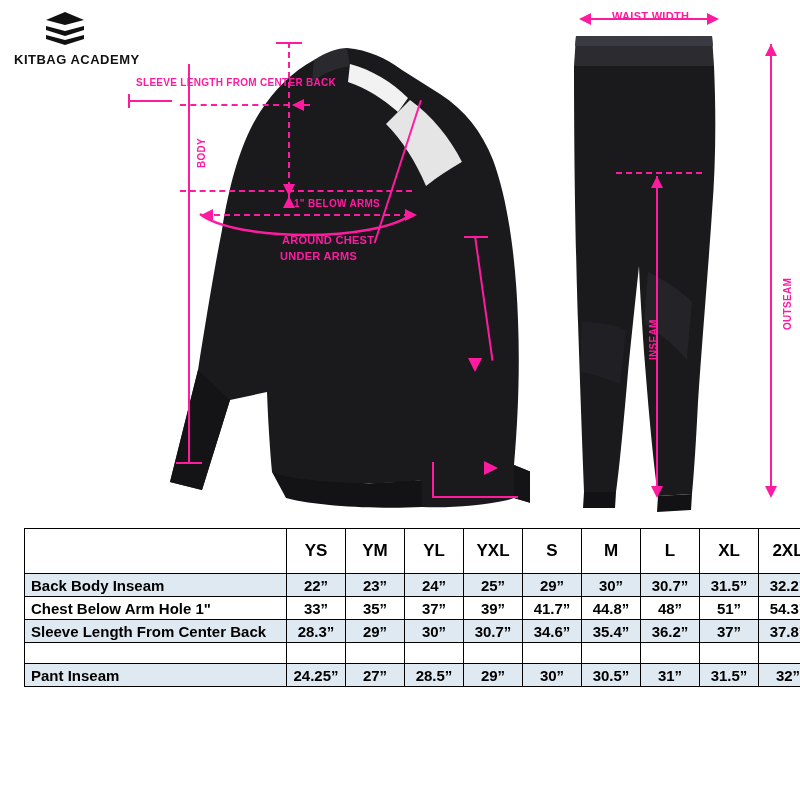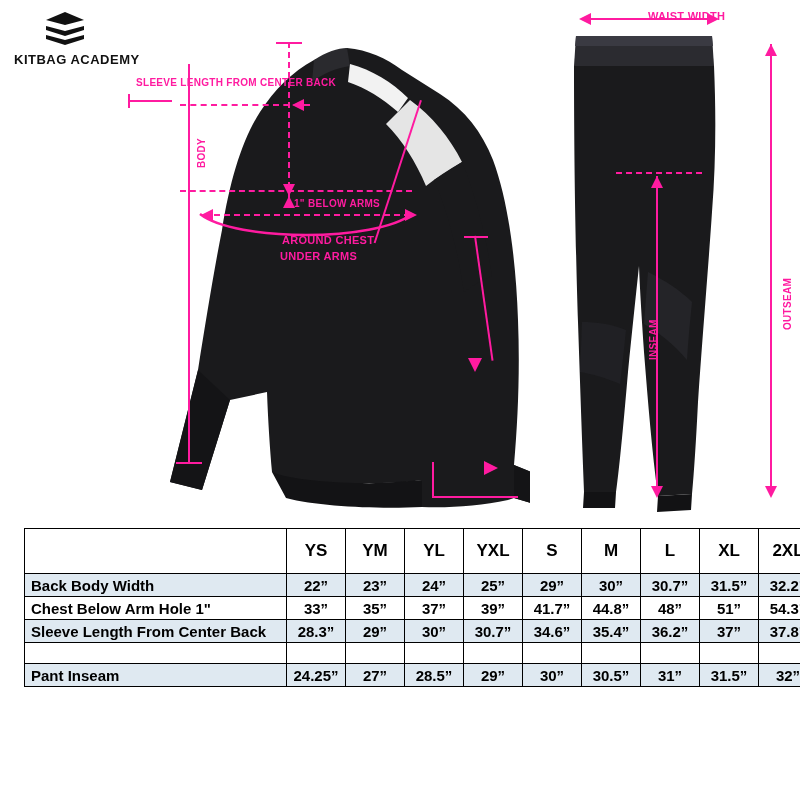--- a/index.html
+++ b/index.html
@@ -226,21 +226,21 @@
   <div class="mg vline" style="left:432px; top:462px; height:34px;"></div>
   <div class="mg hline" style="left:432px; top:496px; width:86px;"></div>
 
   <div class="mg hline" style="left:586px; top:18px; width:124px;"></div>
   <svg class="mg" style="left:578px; top:10px;" width="20" height="18" viewBox="0 0 20 18">
     <path d="M1,9 L13,3 L13,15 Z" fill="#ff1ba0"></path>
   </svg>
   <svg class="mg" style="left:700px; top:10px;" width="20" height="18" viewBox="0 0 20 18">
     <path d="M19,9 L7,3 L7,15 Z" fill="#ff1ba0"></path>
   </svg>
-  <div class="mg label big" style="left:648px; top:10px;">WAIST WIDTH</div>
+  <div class="mg label big" style="left:612px; top:10px;">WAIST WIDTH</div>
 
   <div class="mg dash-h" style="left:616px; top:172px; width:86px;"></div>
   <div class="mg vline" style="left:656px; top:176px; height:320px;"></div>
   <svg class="mg" style="left:650px; top:176px;" width="14" height="20" viewBox="0 0 14 20">
     <path d="M7,0 L1,12 L13,12 Z" fill="#ff1ba0"></path>
   </svg>
   <svg class="mg" style="left:650px; top:478px;" width="14" height="20" viewBox="0 0 14 20">
     <path d="M7,20 L1,8 L13,8 Z" fill="#ff1ba0"></path>
   </svg>
   <div class="mg label vert" style="left:648px; top:360px; color:#ff1ba0;">INSEAM</div>
@@ -270,21 +270,21 @@
       <th class="col-head">YXL</th>
       <th class="col-head">S</th>
       <th class="col-head">M</th>
       <th class="col-head">L</th>
       <th class="col-head">XL</th>
       <th class="col-head">2XL</th>
     </tr>
   </thead>
   <tbody id="table-body">
       <tr class="alt">
-        <td class="rowlabel">Back Body Width</td>
+        <td class="rowlabel">Back Body Inseam</td>
         <td class="val">22”</td>
         <td class="val">23”</td>
         <td class="val">24”</td>
         <td class="val">25”</td>
         <td class="val">29”</td>
         <td class="val">30”</td>
         <td class="val">30.7”</td>
         <td class="val">31.5”</td>
         <td class="val">32.2”</td>
       </tr>

